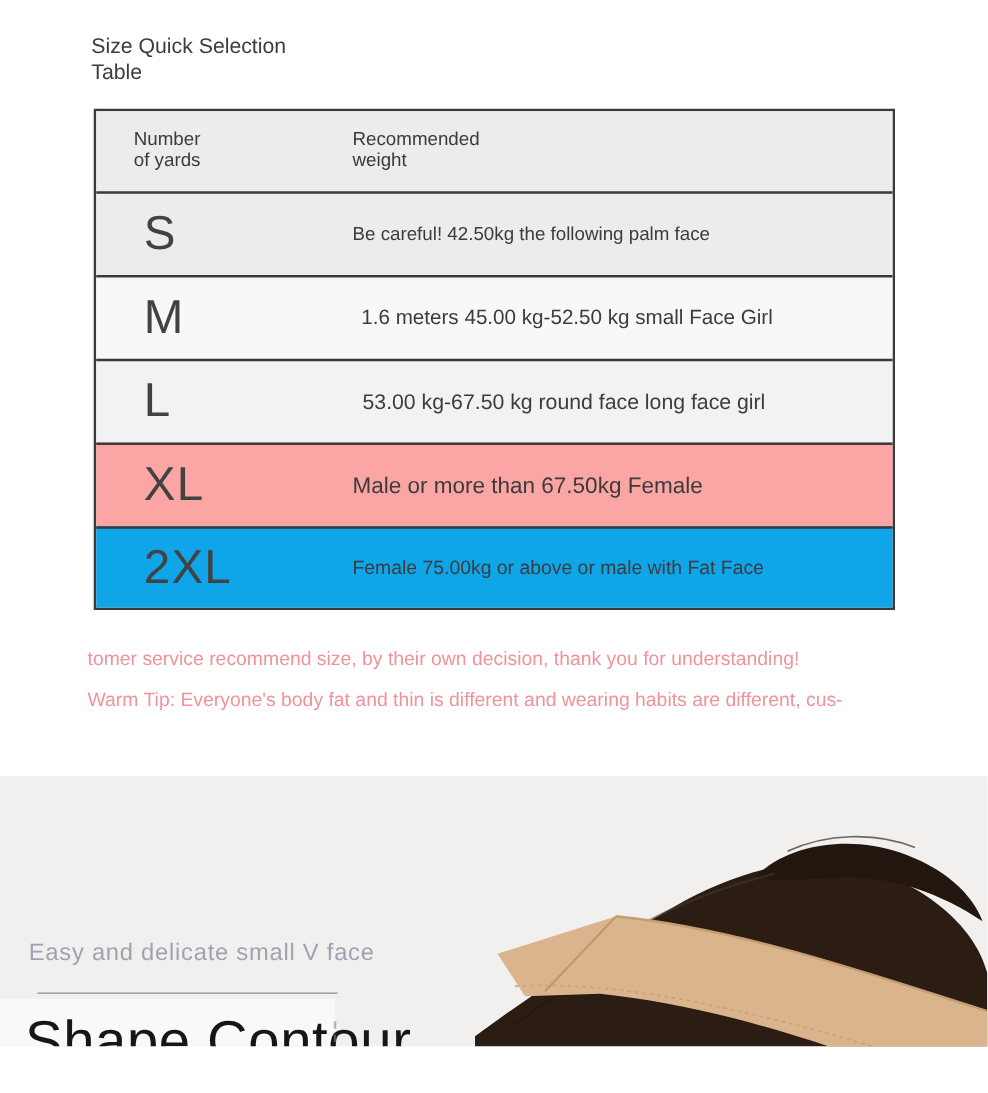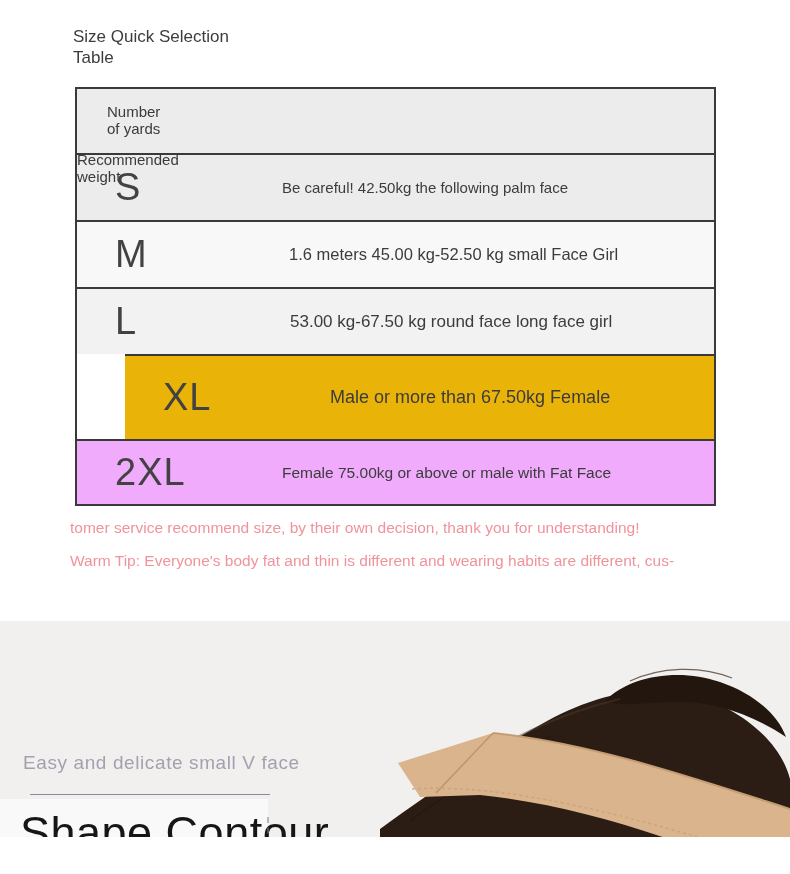--- a/index.html
+++ b/index.html
@@ -15,35 +15,35 @@
     position:absolute; left:73px; top:26px;
     font-size:17px; line-height:21px; color:#3d3d3d;
   }
   
   .size-table {
     position:absolute; left:75px; top:87px; width:641px;
     border:2px solid #3a3a3a;
   }
   .t-row { display:flex; align-items:center; border-top:2px solid #3a3a3a; }
   .t-row:first-child { border-top:none; }
-  .t-header { height:64px; background:#ececec; align-items:flex-start;flex-direction:column; }
+  .t-header { height:64px; background:#ececec; align-items:flex-start; }
   .t-header .col-size, .t-header .col-desc {
     padding-top:14px; font-size:15px; line-height:17px; color:#3b3b3b;
   }
   .col-size { width:205px; padding-left:30px; }
   .size-letter {
     padding-left:38px; font-size:38px; font-weight:300;
     color:#424242; letter-spacing:1px;
   }
   .col-desc { flex:1; color:#3c3c3c; padding-right:5px; }
   .row-s   { height:67px; background:#ececec; }
   .row-m   { height:67px; background:#f8f8f8; }
   .row-l   { height:67px; background:#f2f2f2; }
-  .row-xl  { height:85px; background:#eab308;margin-left:48px; }
-  .row-2xl { height:65px; background:#f0abfc; }
+  .row-xl  { height:67px; background:#fca5a5; }
+  .row-2xl { height:65px; background:#0ea5e9; }
   .row-s   .col-desc { font-size:15px; }
   .row-m   .col-desc { font-size:16.5px; padding-left:7px; }
   .row-l   .col-desc { font-size:17px;  padding-left:8px; }
   .row-xl  .col-desc { font-size:18px; }
   .row-2xl .col-desc { font-size:15.5px; }
   
   .warm-tip {
     position:absolute; left:70px; top:511px; width:650px;
     font-size:15.5px; line-height:33px; color:#f0939b;
   }

